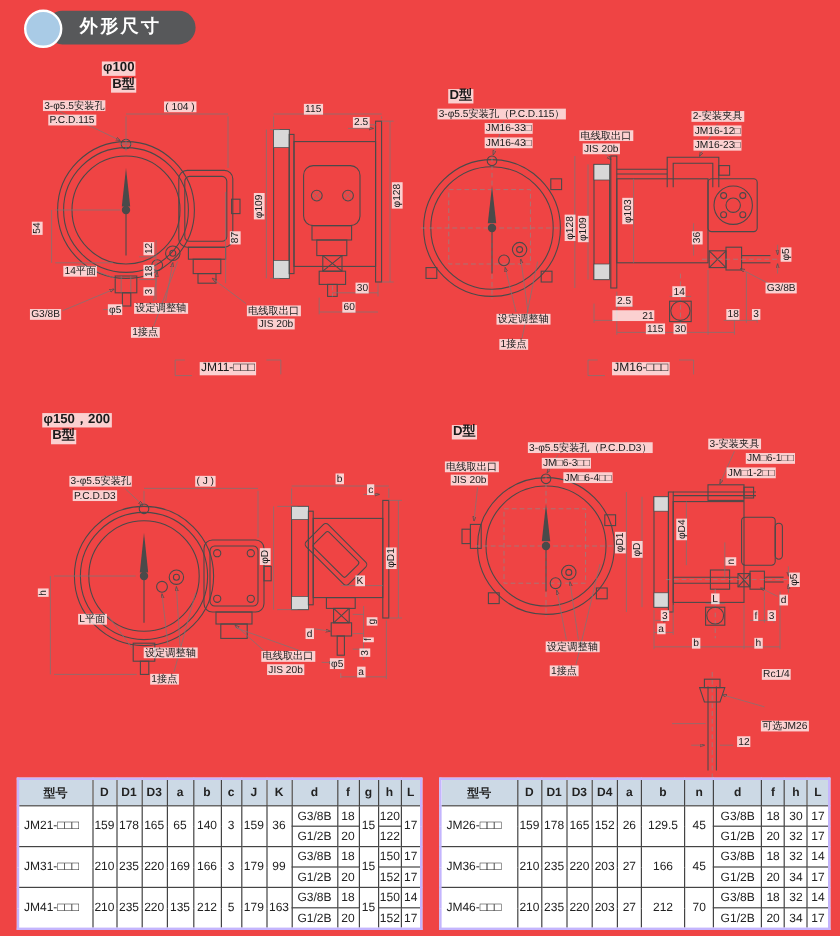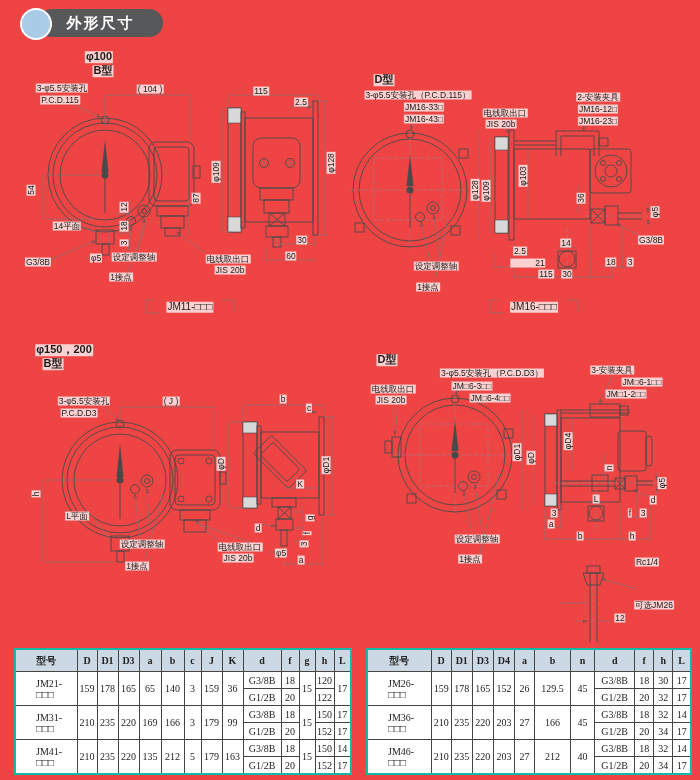--- a/index.html
+++ b/index.html
@@ -21,22 +21,22 @@
   svg .dim{stroke:#787878;stroke-width:.6;}
   svg .dash{stroke:#8a8a8a;stroke-width:.6;stroke-dasharray:4 2.5;}
   svg .solid{fill:#4a4a4a;stroke:none;}
   svg .hatch{fill:#d8d8d8;stroke:#4a4a4a;stroke-width:.6;}
   
   .dim-table{position:absolute;border-collapse:collapse;table-layout:fixed;
              font-size:10px;color:#222;background:#fff;}
   .dim-table th,.dim-table td{border:1px solid #444;text-align:center;padding:0 1px;
              height:16px;overflow:hidden;}
   .dim-table th{background:#ccd9e5;font-weight:bold;height:21px;}
-  .dim-table{border:2px solid #14b8a6;font-family:Liberation Serif, serif;}
-  .dim-table td.model{text-align:left;padding-left:20px;}
+  .dim-table{border:2px solid #c4b5fd;}
+  .dim-table td.model{text-align:left;padding-left:4px;}
   #tbl-left{left:14px;top:648px;width:338px;}
   #tbl-right{left:366px;top:648px;width:326px;}
 </style>
 </head>
 <body>
 
 <div id="page">
 
   <div class="sec-hdr">
     <span class="hdr-pill">外形尺寸</span>
@@ -658,21 +658,21 @@
           <td>17</td>
         </tr>
         <tr>
           <td rowspan="2" class="model">JM46-□□□</td>
           <td rowspan="2">210</td>
           <td rowspan="2">235</td>
           <td rowspan="2">220</td>
           <td rowspan="2">203</td>
           <td rowspan="2">27</td>
           <td rowspan="2">212</td>
-          <td rowspan="2">40</td>
+          <td rowspan="2">70</td>
           <td>G3/8B</td>
           <td>18</td>
           <td>32</td>
           <td>14</td>
         </tr>
         <tr>
           <td>G1/2B</td>
           <td>20</td>
           <td>34</td>
           <td>17</td>

